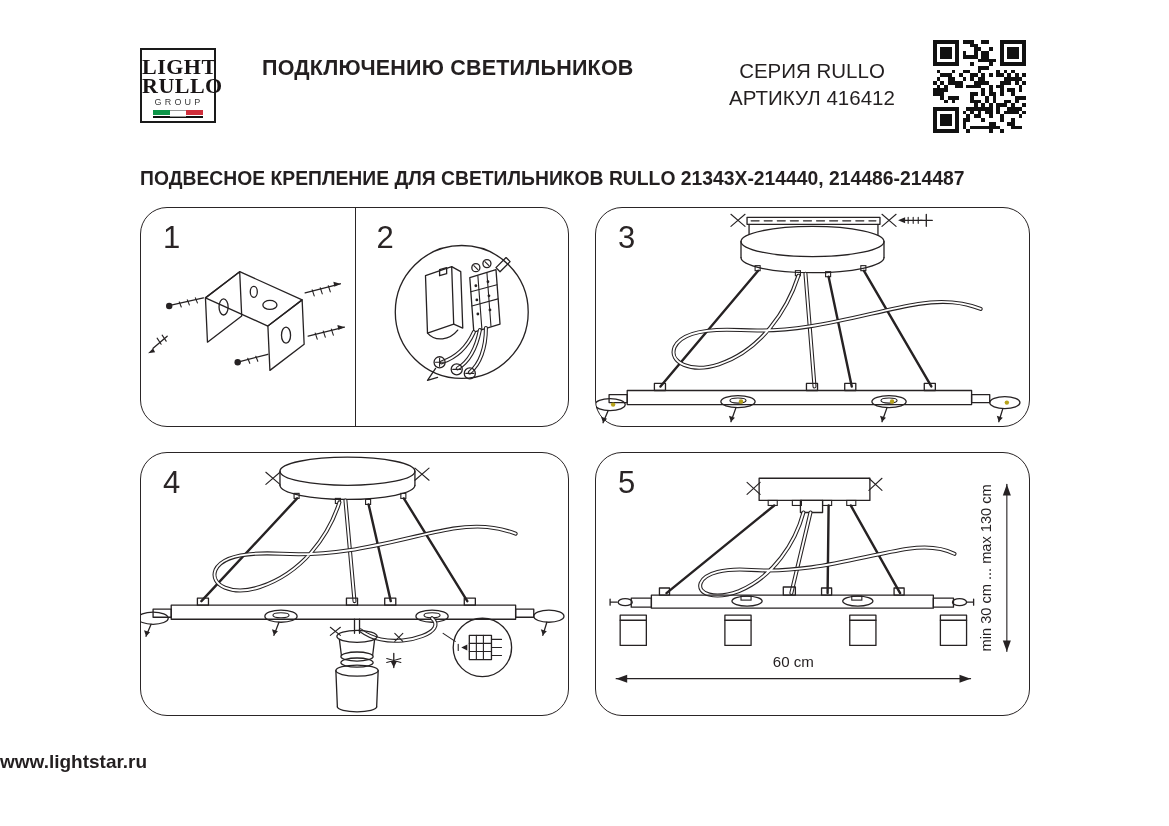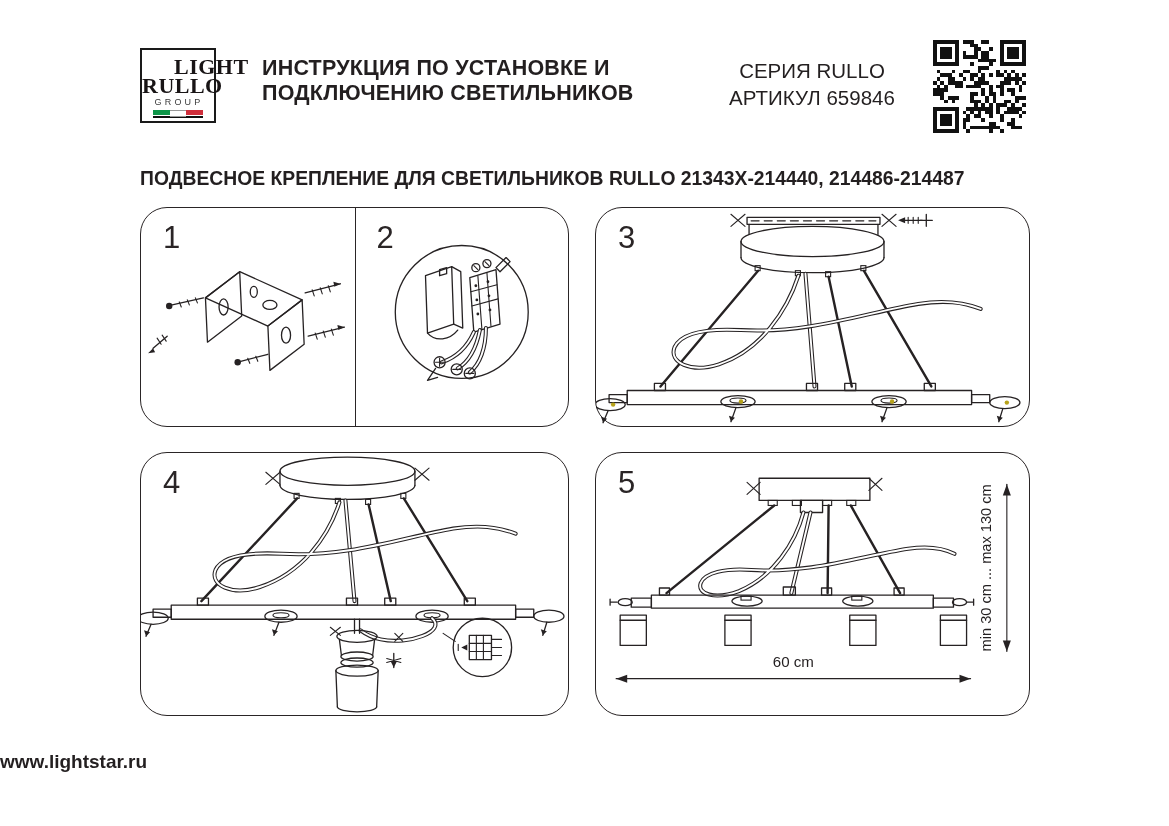--- a/index.html
+++ b/index.html
@@ -2,21 +2,21 @@
 <html><head>
 <meta charset="utf-8">
 <style>
   html,body{margin:0;padding:0;background:#ffffff;}
   body{width:1169px;height:826px;position:relative;font-family:"Liberation Sans",sans-serif;color:#231f20;overflow:hidden;}
   .sheet{position:absolute;inset:0;background:#fff;}
 
   
   .logo{position:absolute;left:140px;top:48px;width:72px;height:71px;border:2px solid #1a1a1a;text-align:center;background:#fff;}
   .logo .w1,.logo .w2{font-family:"Liberation Serif",serif;font-weight:700;font-size:22px;line-height:19px;letter-spacing:.5px;color:#181415;}
-  .logo .w1{margin-top:7px;padding-left:32px;}
+  .logo .w1{margin-top:7px;}
   .logo .w3{font-size:9px;letter-spacing:3.2px;color:#3a3a3a;margin:2px 0 3px 2px;}
   .flag{width:50px;height:5px;margin:0 auto;display:flex;border-bottom:2px solid #111;padding-bottom:1px;}
   .flag span{flex:1;height:5px;}
   .fg{background:#0d9548;}
   .fw{background:#fff;border-top:1px solid #999;border-bottom:1px solid #999;}
   .fr{background:#cf2e3b;}
 
   .title{position:absolute;left:262px;top:56px;font-size:21.5px;font-weight:700;line-height:24.5px;letter-spacing:.2px;}
   .series{position:absolute;left:710px;top:57px;width:204px;text-align:center;font-size:20.5px;font-weight:400;line-height:27px;}
   .qr{position:absolute;left:933px;top:40px;width:93px;height:93px;}
@@ -58,27 +58,26 @@
     <div class="w2">RULLO</div>
     <div class="w3">GROUP</div>
     <div class="flag">
         <span class="fg"></span>
         <span class="fw"></span>
         <span class="fr"></span>
       </div>
   </div>
 
   <div class="title">
-    <div>ИНСТРУКЦИЯ ПО УСТАНОВКЕ И</div>
     <div>ПОДКЛЮЧЕНИЮ СВЕТИЛЬНИКОВ</div>
   </div>
 
   <div class="series">
     <div>СЕРИЯ RULLO</div>
-    <div>АРТИКУЛ 659846</div>
+    <div>АРТИКУЛ 416412</div>
   </div>
 
   <svg class="qr" viewBox="0 0 25 25" shape-rendering="crispEdges">
       <rect x="8" y="0" width="1" height="1" fill="#111"></rect>
       <rect x="9" y="0" width="1" height="1" fill="#111"></rect>
       <rect x="10" y="0" width="1" height="1" fill="#111"></rect>
       <rect x="13" y="0" width="1" height="1" fill="#111"></rect>
       <rect x="14" y="0" width="1" height="1" fill="#111"></rect>
       <rect x="10" y="1" width="1" height="1" fill="#111"></rect>
       <rect x="11" y="1" width="1" height="1" fill="#111"></rect>

